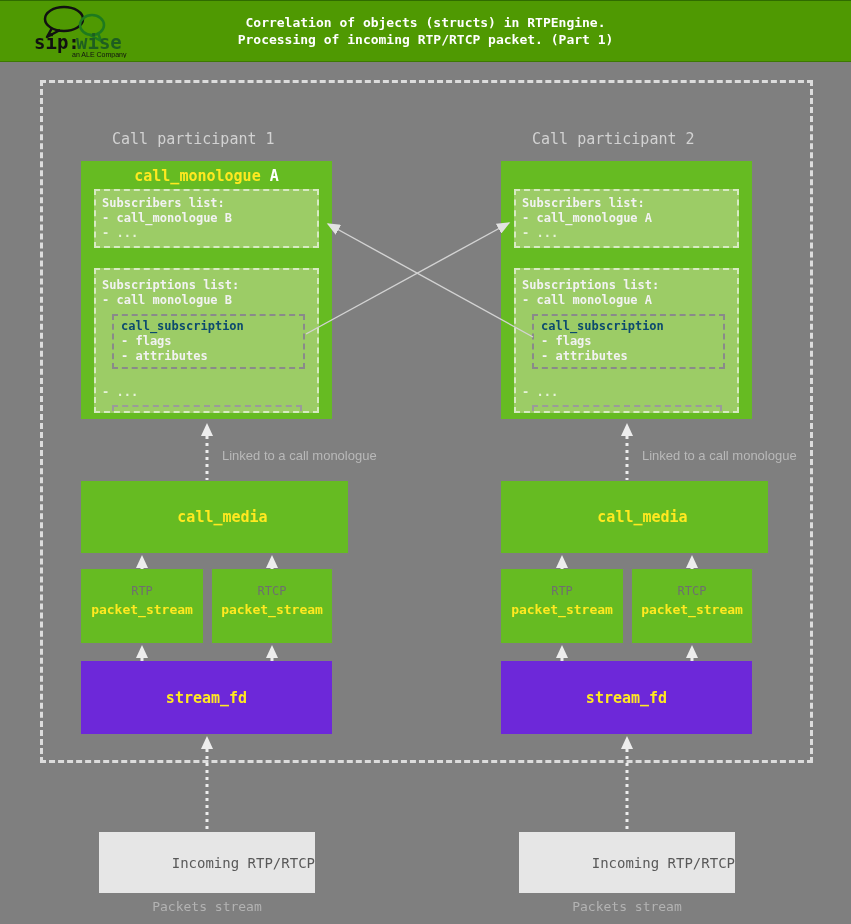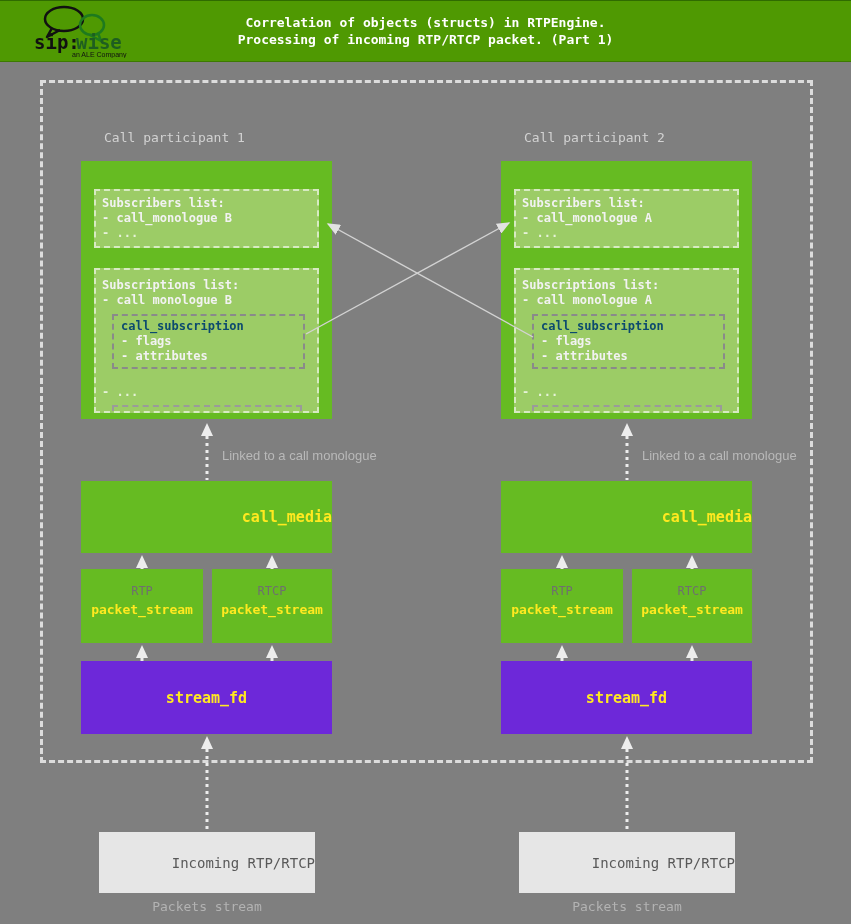--- a/index.html
+++ b/index.html
@@ -10,41 +10,41 @@
           border-top:1px solid #2f6b00;border-bottom:1px solid #3c7a00;}
   .logo{position:absolute;left:30px;top:3px;width:100px;height:54px;}
   .header-title{position:absolute;left:0;top:0;width:100%;height:60px;display:flex;flex-direction:column;
                 justify-content:center;align-items:center;color:#ffffff;font-weight:bold;font-size:13px;line-height:17px;}
   
   .outer-dashed{position:absolute;left:40px;top:80px;width:767px;height:677px;
                 border:3px dashed #dcdcdc;}
   
   .col{position:absolute;top:0;width:431px;height:924px;}
   .col.left{left:0;} .col.right{left:420px;}
-  .participant-label{position:absolute;left:104px;top:130px;font-size:13px;color:#d2d2d2;}
+  .participant-label{position:absolute;left:112px;top:130px;font-size:15px;color:#d2d2d2;}
   .monologue{position:absolute;left:81px;top:161px;width:251px;height:258px;background:#66bb22;}
   .monologue-title{position:absolute;left:0;top:6px;width:100%;text-align:center;
                    font-size:15px;font-weight:bold;color:#ffe920;}
   .monologue-title .idsuffix{color:#ffffff;}
   .innerbox{position:absolute;left:13px;width:225px;background:#9ccc66;
             border:2px dashed rgba(255,255,255,0.6);box-sizing:border-box;
             font-size:12px;font-weight:bold;line-height:15px;color:#f2f2f2;}
   .subscribers{top:28px;height:59px;padding:5px 6px;}
   .subscriptions{top:107px;height:145px;padding:8px 6px;overflow:hidden;}
   .dim{color:rgba(255,255,255,0.75);}
   .subbox{margin:6px 0 0 10px;width:193px;box-sizing:border-box;border:2px dashed #8a8a8a;
           padding:3px 7px;background:transparent;}
   .subbox .subtitle{color:#0c4a6e;}
   .more-line{margin-top:16px;}
   .partialbox{margin:5px 0 0 10px;width:190px;height:10px;box-sizing:border-box;
               border:2px dashed #9a9a9a;border-bottom:none;}
   .linked-label{position:absolute;left:222px;top:448px;font-family:"Liberation Sans",sans-serif;
                 font-size:13px;color:#b9b9b9;}
   .media{position:absolute;left:81px;top:481px;width:251px;height:72px;background:#66bb22;
-         display:flex;align-items:center;justify-content:flex-end;}
+         display:flex;align-items:center;justify-content:center;padding-left:16px;}
   .bigname{font-size:15px;font-weight:bold;color:#ffe920;}
   .pstream{position:absolute;top:569px;height:74px;background:#66bb22;text-align:center;}
   .pstream.rtp{left:81px;width:122px;} .pstream.rtcp{left:212px;width:120px;}
   .proto-label{margin-top:15px;font-size:12px;color:#6f6f6f;}
   .pstream .bigname{display:block;font-size:13px;margin-top:4px;}
   .streamfd{position:absolute;left:81px;top:661px;width:251px;height:73px;background:#6d28d9;
             display:flex;align-items:center;justify-content:center;}
   .incoming{position:absolute;left:99px;top:832px;width:216px;height:61px;background:#e6e6e6;
             display:flex;align-items:center;justify-content:flex-end;font-size:14px;color:#595959;}
   .packets-label{position:absolute;left:99px;top:899px;width:216px;text-align:center;
@@ -87,20 +87,23 @@
       <span>Processing of incoming RTP/RTCP packet. (Part 1)</span>
     </div>
   </div>
 
   <div class="outer-dashed"></div>
 
   <div class="col left">
     <div class="participant-label">Call participant 1</div>
 
     <div class="monologue">
+      <div class="monologue-title">
+        <span>call_monologue</span><span class="idsuffix"> A</span>
+      </div>
       <div class="innerbox subscribers">
         <div>Subscribers list:</div>
         <div>- call_monologue B</div>
         <div class="dim">- ...</div>
       </div>
       <div class="innerbox subscriptions">
         <div>Subscriptions list:</div>
         <div>- call monologue B</div>
         <div class="subbox">
           <div class="subtitle">call_subscription</div>

